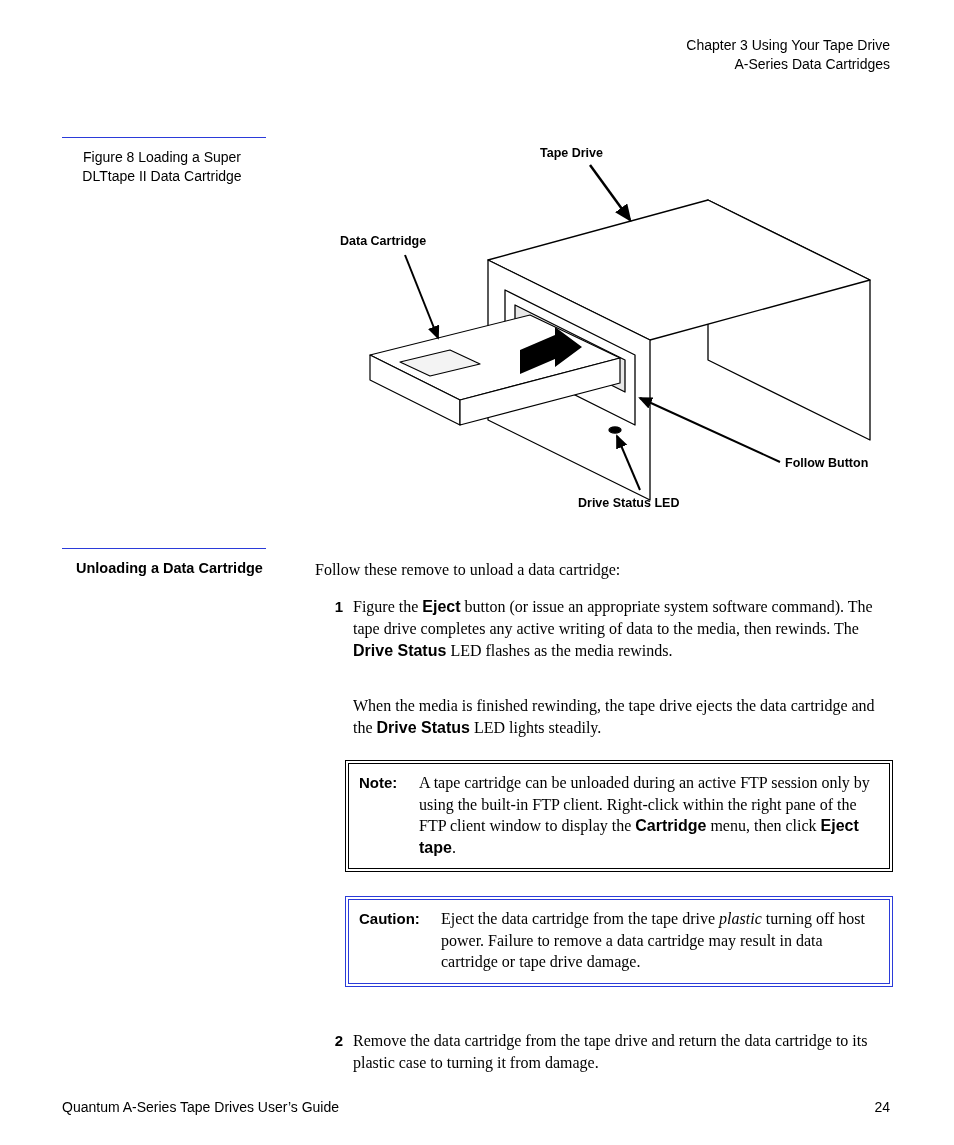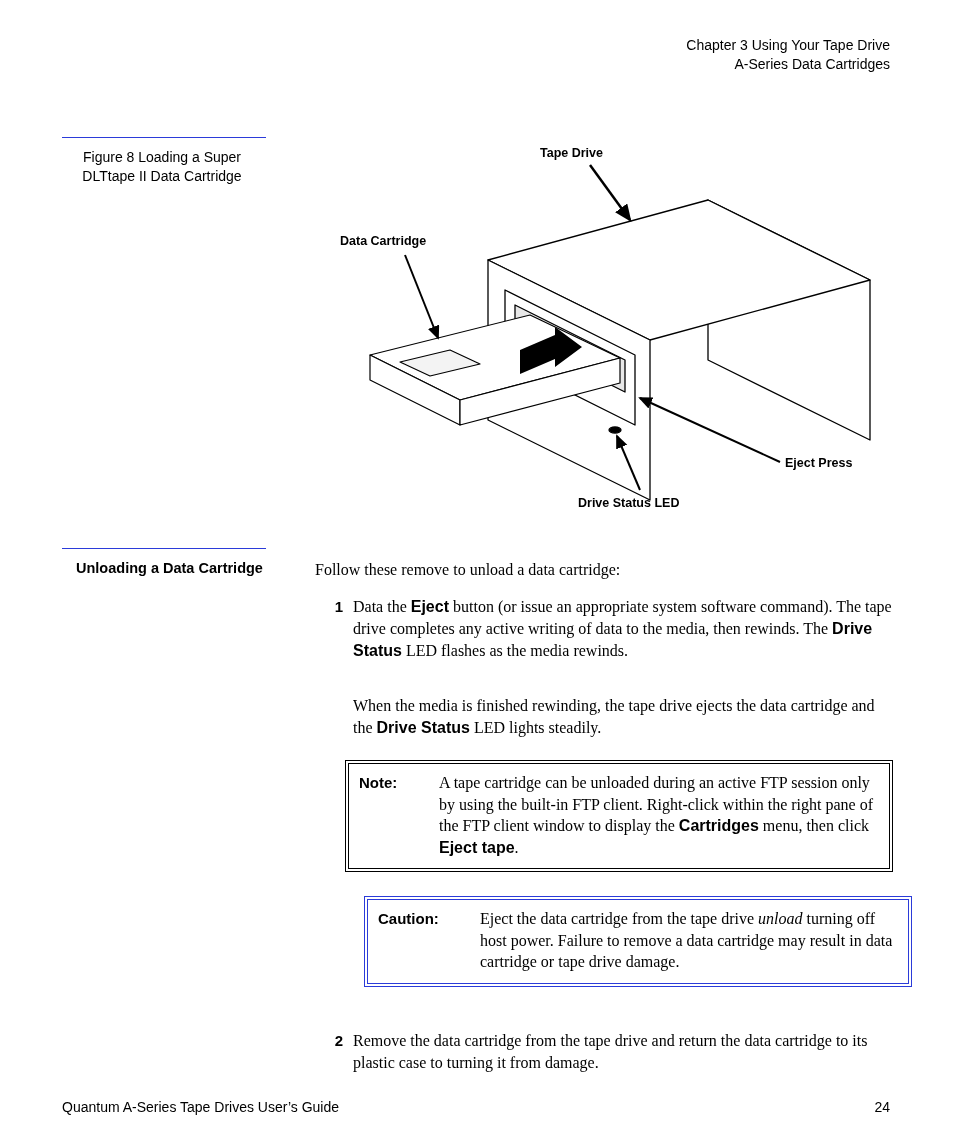--- a/index.html
+++ b/index.html
@@ -75,21 +75,20 @@
     box-sizing: border-box;
   }
   .note-box-inner,
   .caution-box-inner {
     border: 1px solid #000;
     padding: 8px 10px 10px 10px;
     font-family: "Palatino Linotype", Palatino, "Book Antiqua", Georgia, serif;
     font-size: 16px;
     line-height: 1.35;
     display: flex;
-    gap: 20px;
   }
   .note-label {
     font-family: Arial, Helvetica, sans-serif;
     font-weight: bold;
     font-size: 15px;
     flex: 0 0 60px;
     padding-top: 1px;
   }
   .caution-label {
     font-family: Arial, Helvetica, sans-serif;
@@ -100,21 +99,20 @@
   }
   .note-body { flex: 1; }
   .caution-box-outer {
     position: absolute;
     left: 345px;
     top: 896px;
     width: 548px;
     border: 1.5px solid #2b3bd9;
     padding: 2px;
     box-sizing: border-box;
-    margin-left: 19px;
   }
   .caution-box-inner { border: 1.5px solid #2b3bd9; }
   .step2 { top: 1030px; }
   .footer-left {
     position: absolute;
     left: 62px;
     bottom: 30px;
     font-size: 14px;
   }
   .footer-right {
@@ -191,55 +189,55 @@
     </g>
 
     <line x1="280" y1="25" x2="320" y2="80" stroke="#000" stroke-width="2.5" marker-end="url(#arrowhead)"></line>
     <line x1="95" y1="115" x2="128" y2="198" stroke="#000" stroke-width="2" marker-end="url(#arrowhead)"></line>
     <line x1="330" y1="350" x2="307" y2="296" stroke="#000" stroke-width="2" marker-end="url(#arrowhead)"></line>
     <line x1="470" y1="322" x2="330" y2="258" stroke="#000" stroke-width="2" marker-end="url(#arrowhead)"></line>
   </svg>
   <div class="callout" style="left:230px; top:6px;text-align:center;">Tape Drive</div>
   <div class="callout" style="left:30px; top:94px;">Data Cartridge</div>
   <div class="callout" style="left:268px; top:356px;">Drive Status LED</div>
-  <div class="callout" style="left:475px; top:316px;">Eject Press</div>
+  <div class="callout" style="left:475px; top:316px;">Follow Button</div>
 </div>
 
 <div class="blue-rule-short" style="top:548px;"></div>
 <div class="sidebar-heading">Unloading a Data Cartridge</div>
 
 <div class="body-col intro">Follow these remove to unload a data cartridge:</div>
 
 <div class="body-col step1">
   <div class="step-row">
     <div class="step-num">1</div>
     <div class="step-body">
-      <span>Data the </span><span class="bold-sans">Eject</span><span> button (or issue an appropriate system software command). The tape drive completes any active writing of data to the media, then rewinds. The </span><span class="bold-sans">Drive Status</span><span> LED flashes as the media rewinds.</span>
+      <span>Figure the </span><span class="bold-sans">Eject</span><span> button (or issue an appropriate system software command). The tape drive completes any active writing of data to the media, then rewinds. The </span><span class="bold-sans">Drive Status</span><span> LED flashes as the media rewinds.</span>
     </div>
   </div>
 </div>
 
 <div class="body-col followup">
   <span>When the media is finished rewinding, the tape drive ejects the data cartridge and the </span><span class="bold-sans">Drive Status</span><span> LED lights steadily.</span>
 </div>
 
 <div class="note-box-outer">
   <div class="note-box-inner">
     <div class="note-label">Note:</div>
     <div class="note-body">
-      <span>A tape cartridge can be unloaded during an active FTP session only by using the built-in FTP client. Right-click within the right pane of the FTP client window to display the </span><span class="bold-sans">Cartridges</span><span> menu, then click </span><span class="bold-sans">Eject tape</span><span>.</span>
+      <span>A tape cartridge can be unloaded during an active FTP session only by using the built-in FTP client. Right-click within the right pane of the FTP client window to display the </span><span class="bold-sans">Cartridge</span><span> menu, then click </span><span class="bold-sans">Eject tape</span><span>.</span>
     </div>
   </div>
 </div>
 
 <div class="caution-box-outer">
   <div class="caution-box-inner">
     <div class="caution-label">Caution:</div>
     <div class="note-body">
-      <span>Eject the data cartridge from the tape drive </span><span class="ital">unload</span><span> turning off host power. Failure to remove a data cartridge may result in data cartridge or tape drive damage.</span>
+      <span>Eject the data cartridge from the tape drive </span><span class="ital">plastic</span><span> turning off host power. Failure to remove a data cartridge may result in data cartridge or tape drive damage.</span>
     </div>
   </div>
 </div>
 
 <div class="body-col step2">
   <div class="step-row">
     <div class="step-num">2</div>
     <div class="step-body">Remove the data cartridge from the tape drive and return the data cartridge to its plastic case to turning it from damage.</div>
   </div>
 </div>

